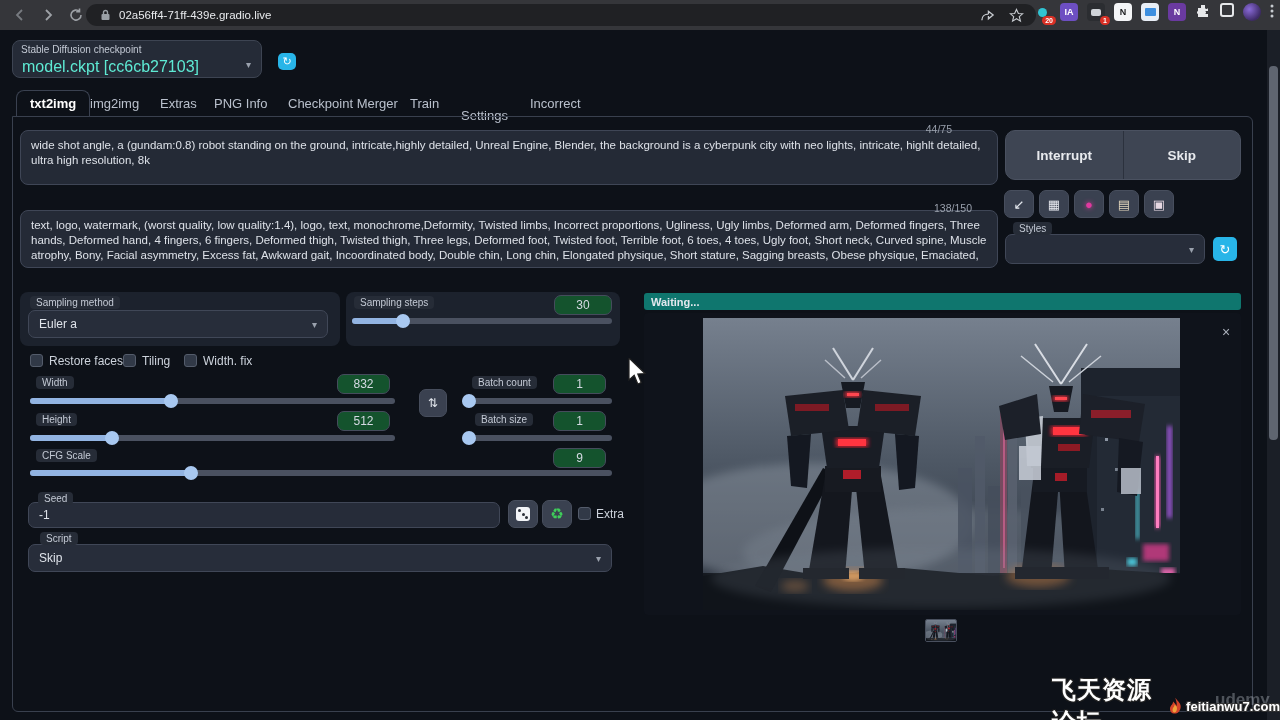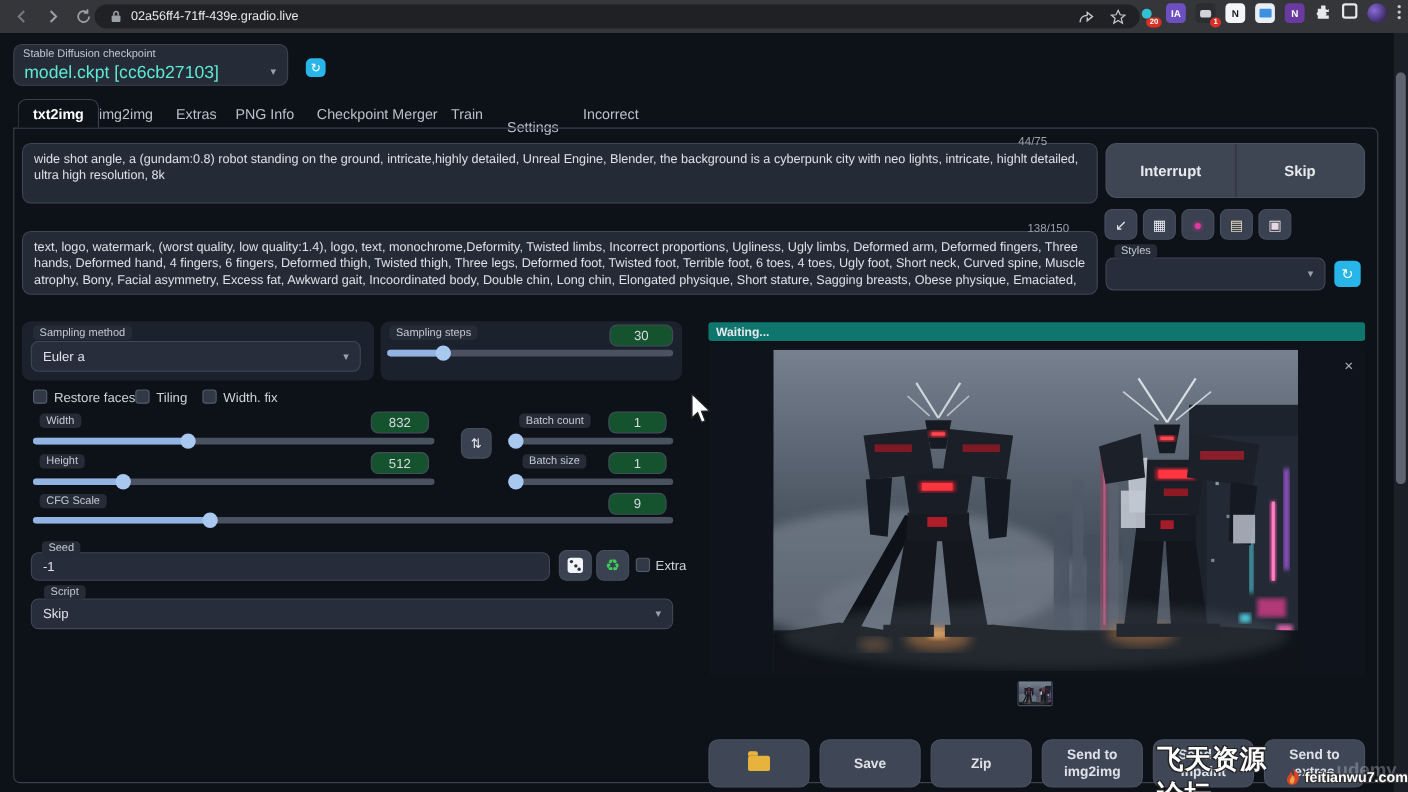--- a/index.html
+++ b/index.html
@@ -375,30 +375,20 @@
       <use href="#scene"></use>
     </svg>
   <div style="position:absolute;left:1222px;top:324px;font-size:14px;color:#aab0bb">×</div>
 
   <div style="position:absolute;left:925px;top:619px;width:32px;height:23px;border:1px solid #49505e;border-radius:2px;overflow:hidden">
     <svg width="30" height="21" viewBox="0 0 477 292" preserveAspectRatio="none">
         <use href="#scene"></use>
       </svg>
   </div>
 
-  <div style="position:absolute;left:644px;top:672px;width:597px;display:flex;gap:9px">
-    <div class="bigbtn">
-        <span class="folder"></span>
-      </div>
-    <div class="bigbtn">Save</div>
-    <div class="bigbtn">Zip</div>
-    <div class="bigbtn">Send to img2img</div>
-    <div class="bigbtn">Send to inpaint</div>
-    <div class="bigbtn">Send to extras</div>
-  </div>
 
   <div style="position:absolute;left:1215px;top:690px;font-size:17px;color:rgba(200,206,216,0.35);font-weight:bold"><span>udemy</span></div>
   <div style="position:absolute;left:1052px;top:674px;display:flex;align-items:center;gap:2px">
     <span class="wm-cn">飞天资源论坛</span>
     <svg width="22" height="24" viewBox="0 0 22 24">
       <path d="M11 1 C14 6 19 8 18 14 C17.5 19 14 22 10 22 C6 22 3.5 19 4 15 C4.5 11 8 10 8 6 C9.5 8 12 9 12 12 C14 10 12 5 11 1 Z" fill="#d4442a"></path>
       <path d="M10 10 C12 12 14 13 13 17 C12.5 19.5 11 21 9.5 20.5 C7.5 20 7 18 7.5 16 C8 13.5 10 13 10 10 Z" fill="#f0a23c"></path>
     </svg>
     <span class="wm-site">feitianwu7.com</span>
   </div>

